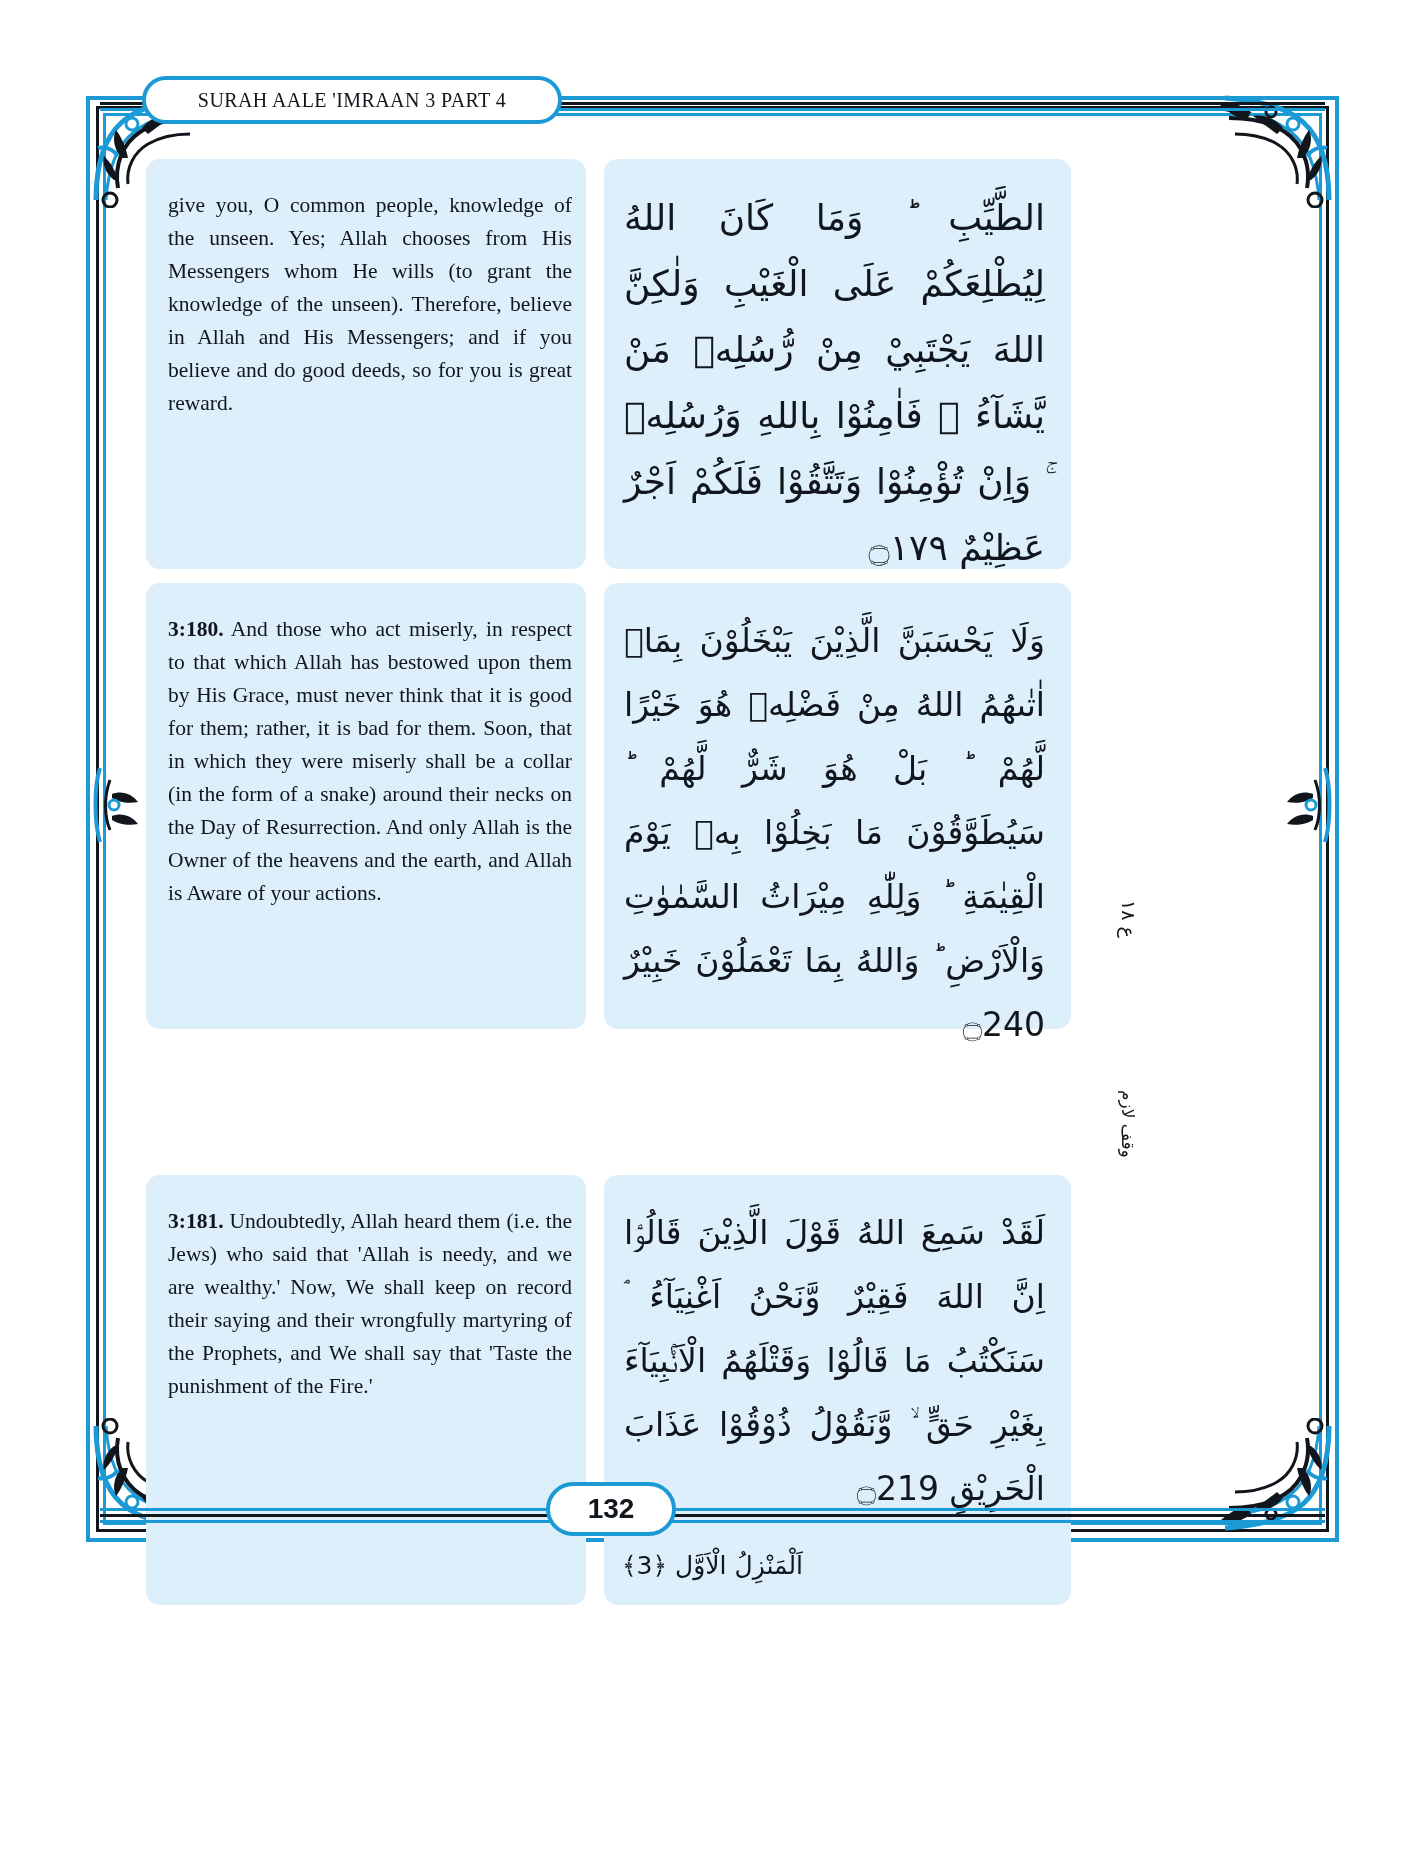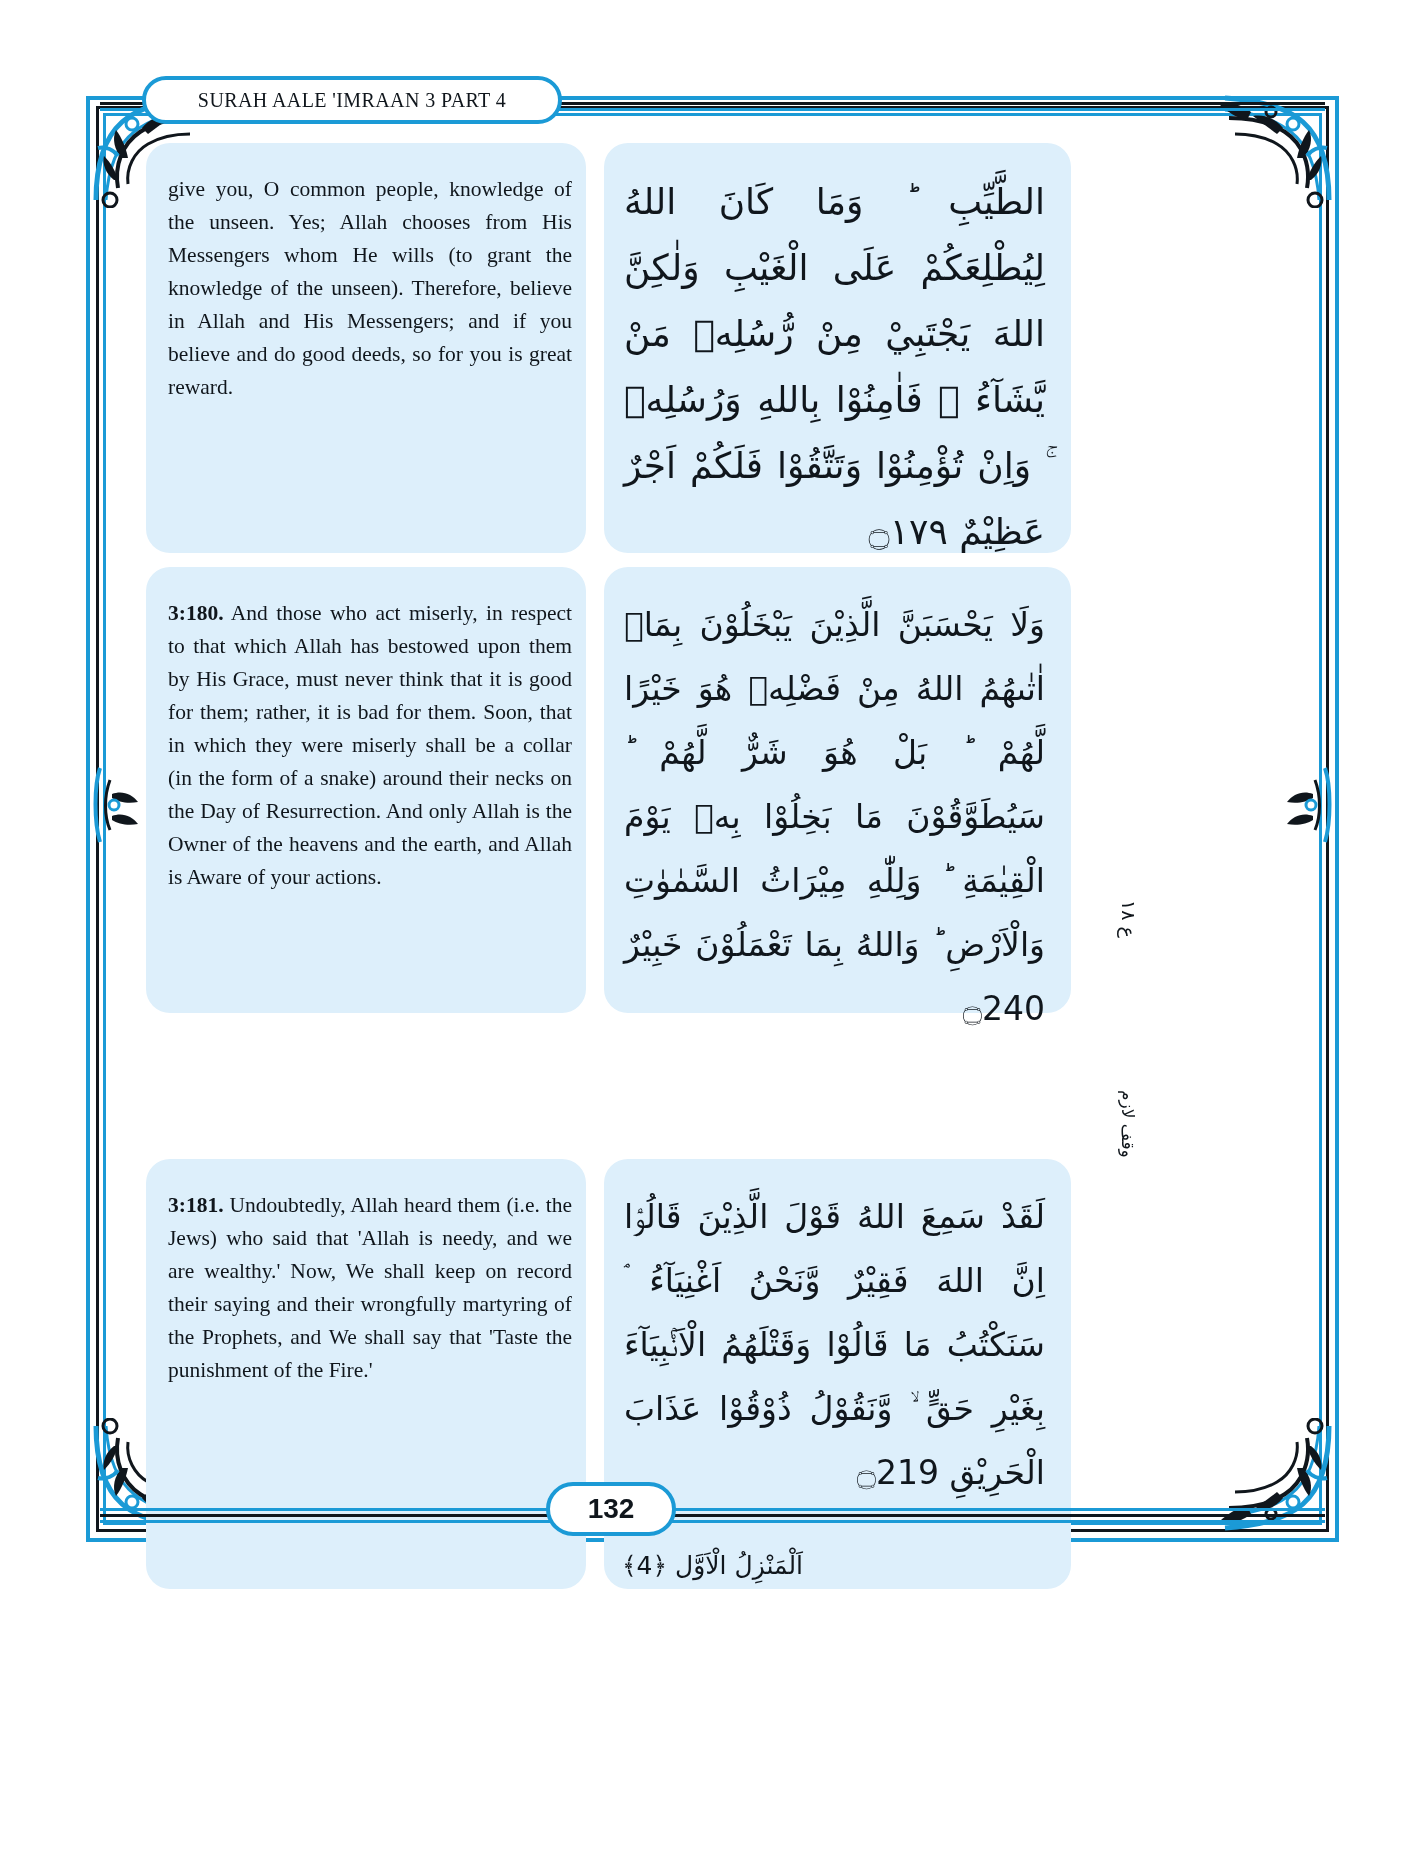--- a/index.html
+++ b/index.html
@@ -77,23 +77,23 @@
 
   
   #content{position:absolute;left:146px;top:143px;width:925px;height:1300px;}
 
   .row{position:absolute;left:0;width:925px;display:block;}
   #row-1{top:0;height:410px;}
   #row-2{top:424px;height:446px;}
   #row-3{top:1016px;height:430px;}
 
   .cell{
-    position:absolute;top:0;height:100%;
+    position:absolute;top:16px;height:100%;
     background:#ddeffb;
-    border-radius:24px;
+    border-radius:14px;
     box-sizing:border-box;
   }
   .cell-en{left:0;width:440px;padding:30px 14px 18px 22px;}
   .cell-ar{left:458px;width:467px;padding:26px 26px 18px 20px;}
 
   .en-text{
     font-family:"Liberation Serif", serif;
     font-size:21.5px;
     line-height:33px;
     color:#10161c;
@@ -294,15 +294,15 @@
   <div id="footer-band">
     <div class="header-rule" id="fr1"></div>
     <div class="header-rule k" id="fr2"></div>
     <div class="header-rule" id="fr3"></div>
   </div>
 
   <div class="pill" id="page-pill">
     <span id="page-number">132</span>
   </div>
 
-  <div id="manzil-line">اَلْمَنْزِلُ الْاَوَّل ﴿4﴾</div>
+  <div id="manzil-line">اَلْمَنْزِلُ الْاَوَّل ﴿3﴾</div>
 
 </div>
 
 </body></html>

